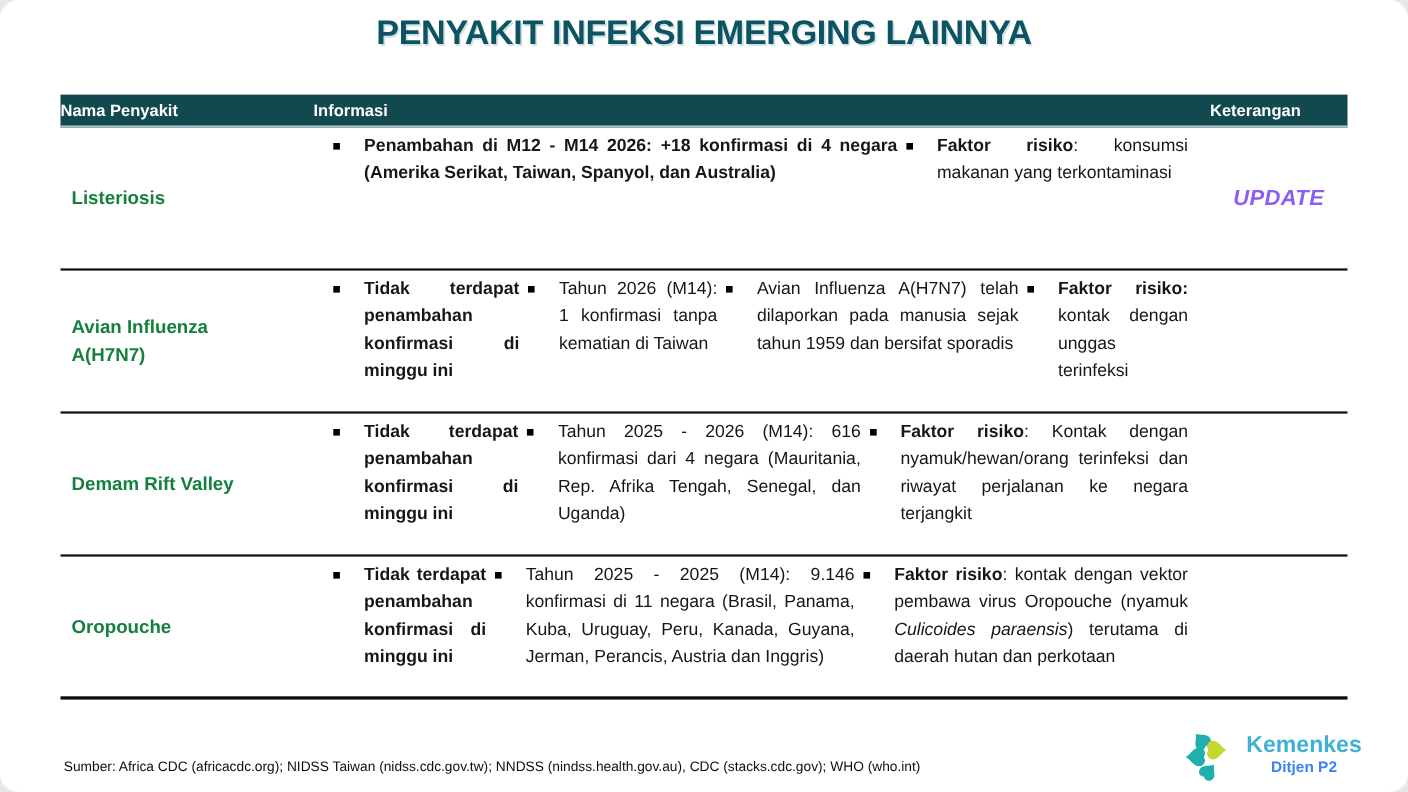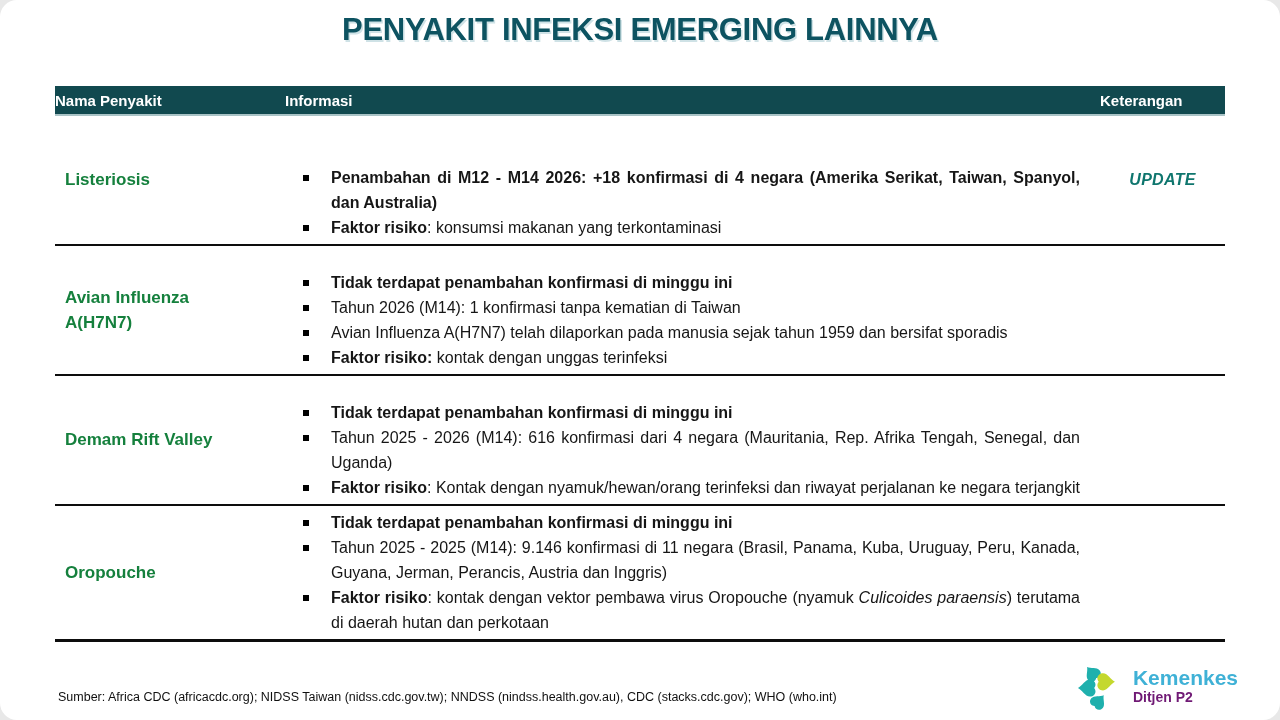--- a/index.html
+++ b/index.html
@@ -54,22 +54,22 @@
     padding-left: 10px;
     padding-right: 6px;
     font-size: 17px;
     font-weight: 700;
     color: #15803d;
     line-height: 1.5;
     white-space: pre-line;
   }
   .td.col-info {
     display: flex;
-    flex-direction: column;
-    justify-content: flex-end;
+    flex-direction: row;
+    justify-content: flex-start;
     padding: 4px 20px 4px 10px;
   }
   .bullet-line {
     position: relative;
     padding-left: 36px;
     font-size: 16px;
     line-height: 25px;
     color: #161616;
     text-align: justify;
     text-align-last: left;
@@ -81,49 +81,50 @@
     background: #000;
   }
   .seg-b { font-weight: 700; }
   .seg-i { font-style: italic; }
   .td.col-ket {
     display: flex;
     align-items: center;
     justify-content: center;
   }
   .update-badge {
-    color: #0f766e;
-    font-size: 16px;
+    color: #8b5cf6;
+    font-size: 20px;
     font-weight: 700;
     font-style: italic;
     letter-spacing: 0.3px;
   }
   .footer {
     position: absolute;
     left: 58px; bottom: 16px;
     font-size: 12.5px;
     color: #101010;
   }
   .logo {
     position: absolute;
     right: 42px; bottom: 8px;
     display: flex;
     align-items: center;
     gap: 9px;
+    text-align: center;
   }
   .logo-text-name {
     font-size: 21px;
     font-weight: 700;
     color: #3fb1d6;
     line-height: 1.05;
   }
   .logo-text-sub {
     font-size: 14px;
     font-weight: 700;
-    color: #701a75;
+    color: #3b82f6;
     line-height: 1.2;
   }
 </style>
 </head>
 <body>
 
 <div class="slide">
 
   <h1 class="title">PENYAKIT INFEKSI EMERGING LAINNYA</h1>
 

